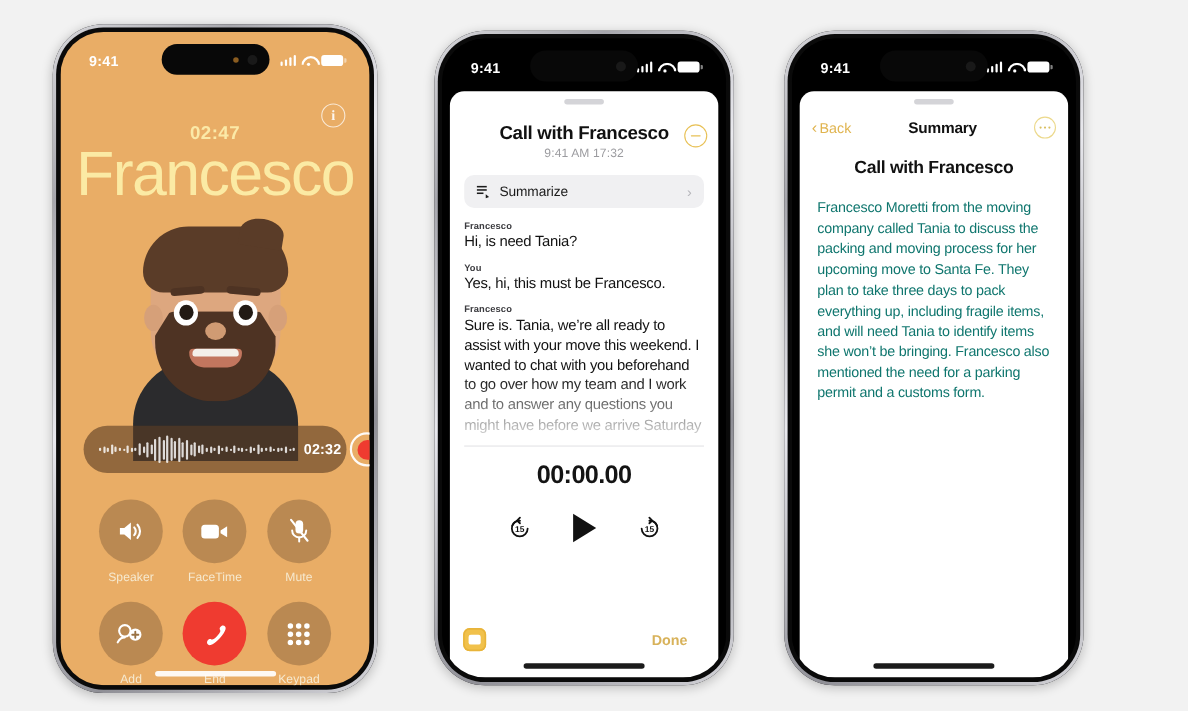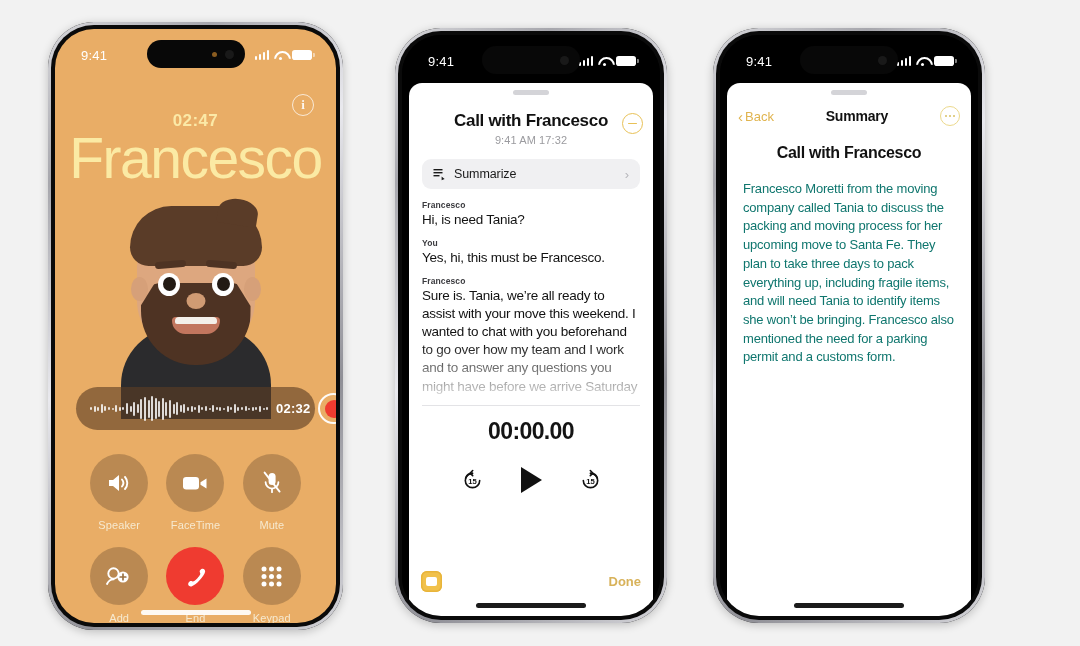--- a/index.html
+++ b/index.html
@@ -35,21 +35,21 @@
   #phone1 { left: 48px; top: 22px; width: 295px; height: 608px; }
   #phone2 { left: 395px; top: 28px; width: 272px; height: 595px; }
   #phone3 { left: 713px; top: 28px; width: 272px; height: 595px; }
 
   
   .statusbar {
     position: absolute; top: 0; left: 0; right: 0; height: 42px;
     display: flex; align-items: center; justify-content: space-between;
     padding: 10px 24px 0 26px; z-index: 6;
   }
-  .sb-time { font-size: 13px; font-weight: 400; letter-spacing: .2px; }
+  .sb-time { font-size: 13px; font-weight: 700; letter-spacing: .2px; }
   .sb-right { display: flex; align-items: center; gap: 5px; }
   .sig { display: flex; align-items: flex-end; gap: 1.5px; height: 10px; }
   .sig i { width: 2.5px; border-radius: 1px; display: block; }
   .sig i:nth-child(1){height:4px} .sig i:nth-child(2){height:6px}
   .sig i:nth-child(3){height:8px} .sig i:nth-child(4){height:10px}
   .wifi { width: 13px; height: 10px; position: relative; }
   .wifi::before {
     content:""; position:absolute; left:0; top:1px; width:13px; height:13px;
     border-radius:50%; border:2.2px solid currentColor;
     clip-path: polygon(0 0, 100% 0, 100% 46%, 0 46%);
@@ -196,21 +196,21 @@
   .tr-divider { height:1px; background:#e3e3e6; margin: 1px 13px 0; }
 
   .player { position:absolute; left:0; right:0; top: 335px; text-align:center; }
   .player-time { font-size: 23px; font-weight:700; color:#141414; letter-spacing:-.6px; }
   .player-ctrls { display:flex; align-items:center; justify-content:center; gap: 37px; margin-top: 22px; }
   .skip { width: 23px; height: 23px; position:relative; color:#8b5cf6; }
   .play-tri {
     width:0; height:0; border-left: 21px solid #111;
     border-top: 13px solid transparent; border-bottom: 13px solid transparent;
   }
-  .p2-bottom { position:absolute; left:0; right:0; bottom: 24px; display:flex;
+  .p2-bottom { position:absolute; left:0; right:16px; bottom: 24px; display:flex;
     align-items:center; justify-content:space-between; padding: 0 12px; }
   .notes-icon {
     width: 21px; height: 21px; border-radius: 6px; background:#f1c14b;
     display:flex; align-items:center; justify-content:center;
     box-shadow: inset 0 0 0 1.5px #e8b43a;
   }
   .notes-icon i { display:block; width: 11px; height: 9px; background:#fff; border-radius:2px; position:relative; }
   .done-btn { color:#d8b25a; font-size: 13px; font-weight: 600; }
 
   

